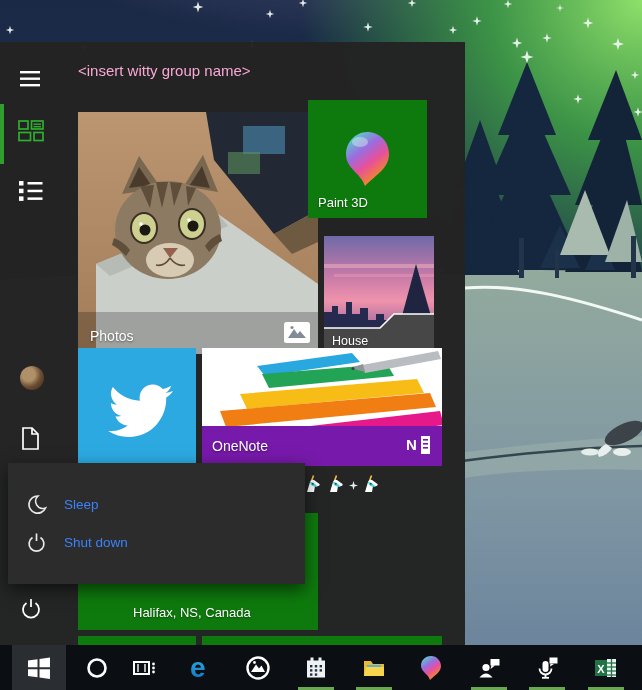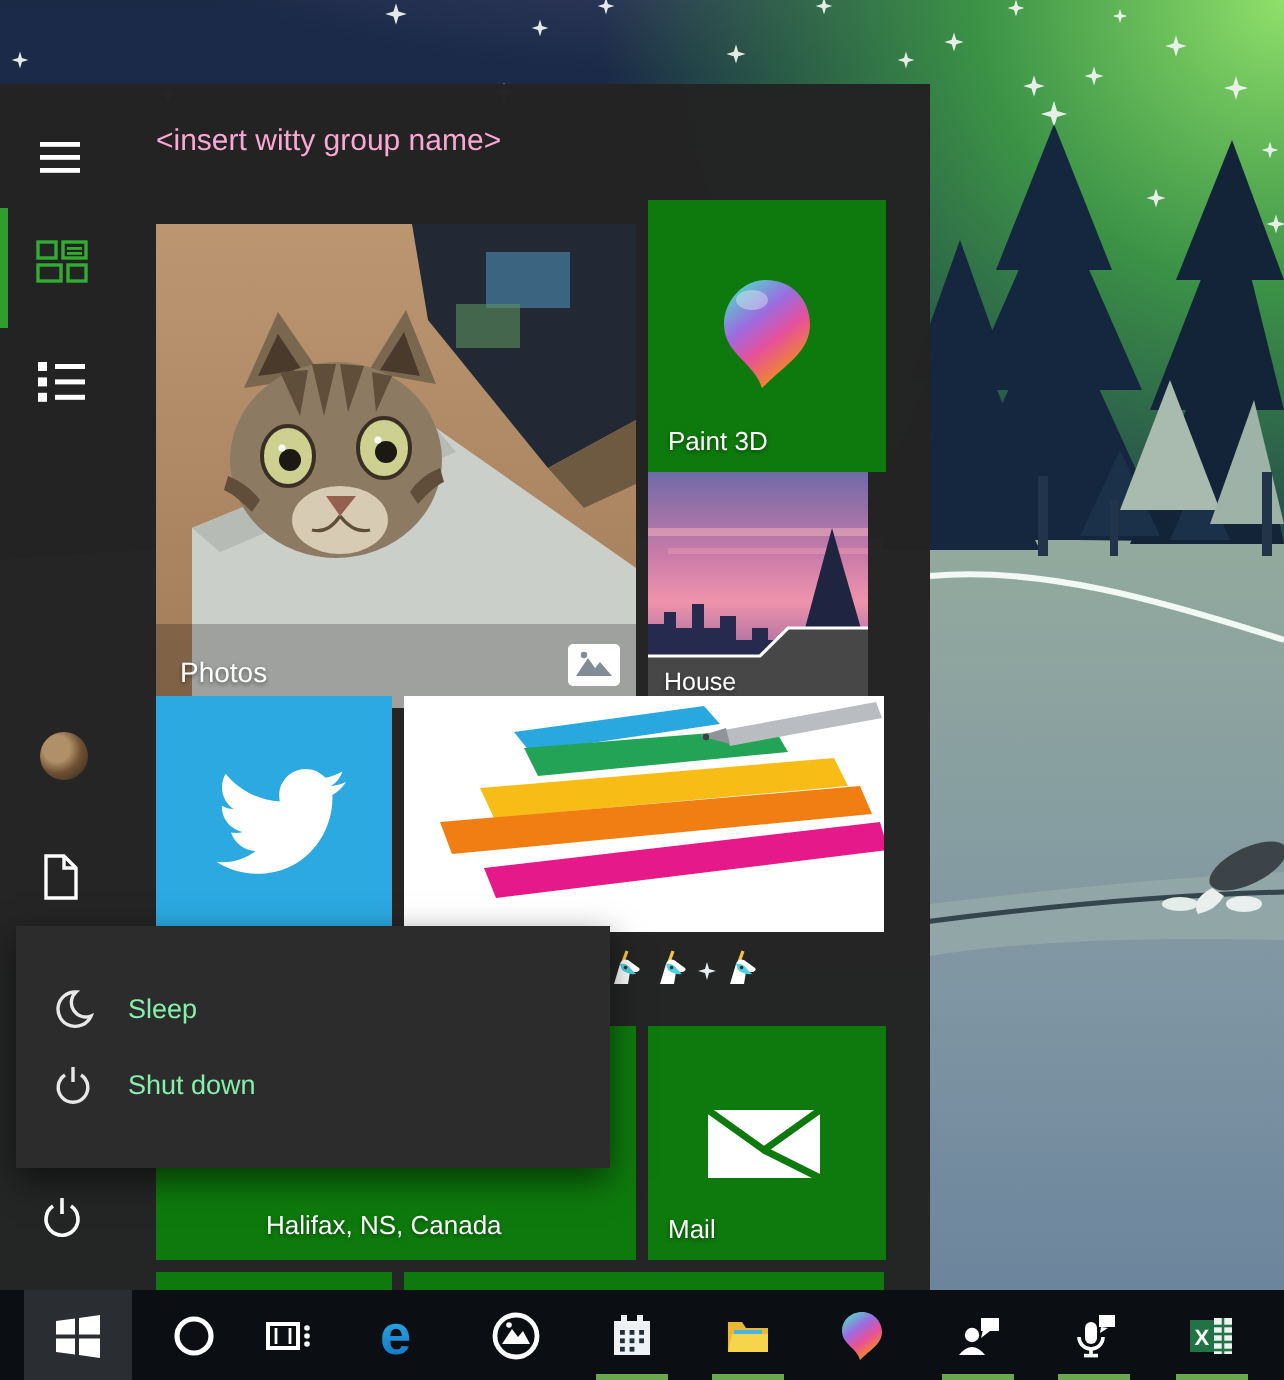--- a/index.html
+++ b/index.html
@@ -22,40 +22,40 @@
     background:radial-gradient(circle at 35% 35%,#b09068 0 30%,#6e5034 55%,#2e2218 100%);
     border:none;padding:0;}
 
   
   .tile{position:absolute;overflow:hidden;border:none;padding:0;text-align:left;}
   .tile .label{position:absolute;left:10px;bottom:8px;color:#fff;font-size:13px;
     text-shadow:0 1px 2px rgba(0,0,0,.45);}
   .tile-green{background:#0e7a0d;}
   .t-photos{left:78px;top:58px;width:240px;height:242px;background:#b08a64;margin-top:12px;}
   .t-photos .label{left:12px;bottom:10px;font-size:14px;}
-  .t-paint3d{left:324px;top:58px;width:119px;height:136px;}
+  .t-paint3d{left:308px;top:58px;width:119px;height:118px;}
   .t-house{left:324px;top:194px;width:110px;height:118px;background:#6f6aa8;}
   .t-twitter{left:78px;top:306px;width:118px;height:118px;background:#2CA9E1;}
   .t-onenote{left:202px;top:306px;width:240px;height:118px;background:#fff;}
   .t-weather{left:78px;top:471px;width:240px;height:117px;}
   .t-mail{left:324px;top:471px;width:119px;height:117px;}
   .tile-sliver{position:absolute;height:9px;background:#0e7a0d;}
   .sliver1{left:78px;top:594px;width:118px;}
   .sliver2{left:202px;top:594px;width:240px;}
   .onenote-band{position:absolute;left:0;bottom:0;width:100%;height:40px;background:#7719AA;}
   .onenote-band .label{position:static;display:block;margin:12px 0 0 10px;font-size:14px;}
   .group2{position:absolute;left:303px;top:432px;height:22px;display:flex;
     align-items:center;gap:3px;}
 
   
   .flyout{position:absolute;left:8px;top:463px;width:297px;height:121px;
     background:#2c2c2c;z-index:20;box-shadow:0 6px 16px rgba(0,0,0,.55);
     display:flex;flex-direction:column;justify-content:center;}
   .flyout-item{display:flex;align-items:center;height:38px;padding-left:18px;
-    background:transparent;border:none;color:#86efac;font-size:13.5px;
+    background:transparent;border:none;color:#3b82f6;font-size:13.5px;
     font-family:"Liberation Sans",sans-serif;}
   .flyout-item .txt{margin-left:17px;}
 
   
   .taskbar{position:absolute;left:0;bottom:0;width:642px;height:45px;
     background:#0b0f14;z-index:30;}
   .tb-btn{position:absolute;top:0;width:40px;height:45px;display:flex;
     align-items:center;justify-content:center;background:transparent;border:none;padding:0;}
   .tb-btn.running::after{content:"";position:absolute;left:2px;right:2px;bottom:0;
     height:3px;background:#6aa84f;}
@@ -312,20 +312,30 @@
         <rect width="240" height="118" fill="#fff"></rect>
         <polygon points="55,18 150,5 158,14 63,28" fill="#29a8e0"></polygon>
         <polygon points="60,26 185,16 192,28 67,40" fill="#23a355"></polygon>
         <polygon points="38,46 215,31 222,45 45,61" fill="#f7bd16"></polygon>
         <polygon points="18,63 228,45 234,59 24,79" fill="#f07e13"></polygon>
         <polygon points="40,86 238,63 242,77 46,101" fill="#e5198a"></polygon>
         <polygon points="160,17 236,3 239,11 163,25" fill="#b9bdc1"></polygon>
         <polygon points="148,20 161,16 163,24" fill="#8f9499"></polygon>
         <circle cx="151" cy="20.5" r="1.6" fill="#3a3f44"></circle>
       </svg>
+      <span class="onenote-band">
+        <span class="label">OneNote</span>
+        <svg width="26" height="22" style="position:absolute;right:10px;bottom:10px;">
+          <text x="0" y="16" font-size="15" font-weight="bold" fill="#fff" font-family="Liberation Sans, sans-serif">N</text>
+          <rect x="15" y="2" width="9" height="18" fill="#fff"></rect>
+          <rect x="17" y="5" width="5" height="1.6" fill="#7719AA"></rect>
+          <rect x="17" y="9" width="5" height="1.6" fill="#7719AA"></rect>
+          <rect x="17" y="13" width="5" height="1.6" fill="#7719AA"></rect>
+        </svg>
+      </span>
     </button>
 
     <div class="group2" title="🦄🦄✨🦄">
       <svg width="20" height="20">
         <line x1="8.5" y1="6" x2="10.5" y2="0.5" stroke="#f6c344" stroke-width="1.6"></line>
         <path d="M4,17 L7,7 Q8,4 11,5 L16.5,9 Q17.5,10 15.5,11 L12,11 L11,17 Z" fill="#fff"></path>
         <path d="M7,7 Q10.5,6.5 12.5,9.5 L15,12 Q11,12.5 8,10 Z" fill="#4dd0e1"></path>
         <circle cx="9.8" cy="8.8" r="0.9" fill="#333"></circle>
       </svg>
       <svg width="20" height="20">
@@ -342,28 +352,20 @@
         <path d="M4,17 L7,7 Q8,4 11,5 L16.5,9 Q17.5,10 15.5,11 L12,11 L11,17 Z" fill="#fff"></path>
         <path d="M7,7 Q10.5,6.5 12.5,9.5 L15,12 Q11,12.5 8,10 Z" fill="#4dd0e1"></path>
         <circle cx="9.8" cy="8.8" r="0.9" fill="#333"></circle>
       </svg>
     </div>
 
     <button class="tile t-weather tile-green">
       <span class="label" style="left:12px;bottom:10px;margin-left:43px;">Halifax, NS, Canada</span>
     </button>
 
-    <button class="tile t-mail tile-green">
-      <svg width="119" height="118" viewBox="0 0 119 118">
-        <rect x="30" y="42" width="56" height="34" fill="#fff"></rect>
-        <path d="M30,42 L58,62 L86,42" stroke="#0e7a0d" stroke-width="3.5" fill="none"></path>
-        <path d="M58,62 L86,76" stroke="#0e7a0d" stroke-width="3.5" fill="none"></path>
-      </svg>
-      <span class="label">Mail</span>
-    </button>
 
     <div class="tile-sliver sliver1"></div>
     <div class="tile-sliver sliver2"></div>
   </div>
 
   <div class="flyout">
     <button class="flyout-item">
       <svg width="21" height="21">
         <path d="M12,2 a8.6,8.6 0 1,0 7.5,12 a7.2,7.2 0 0,1 -7.5,-12 Z" fill="none" stroke="#e8e8e8" stroke-width="1.7"></path>
       </svg>

